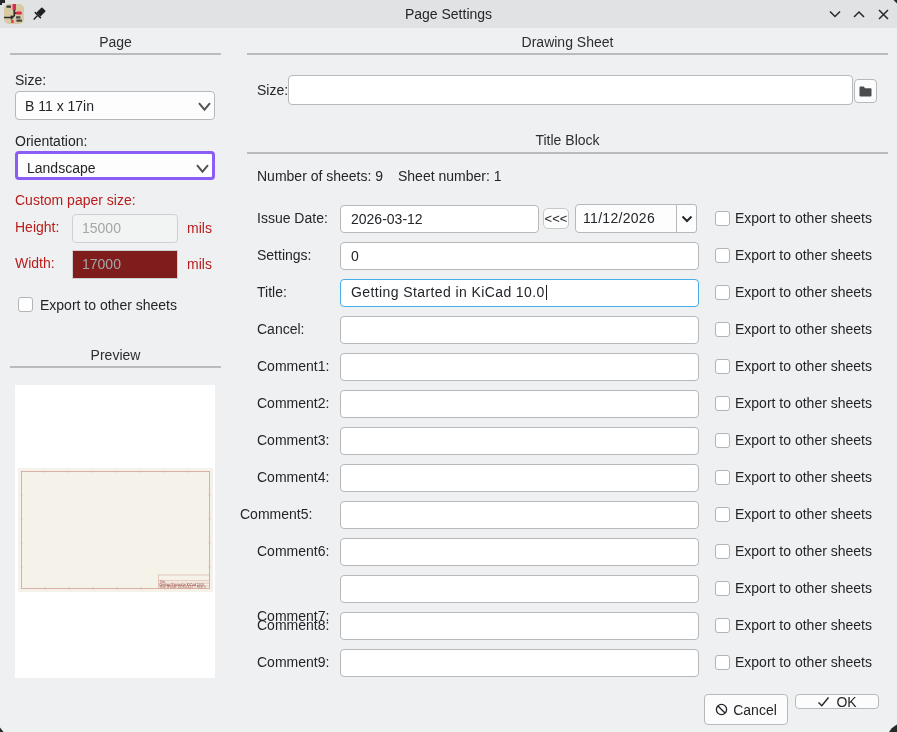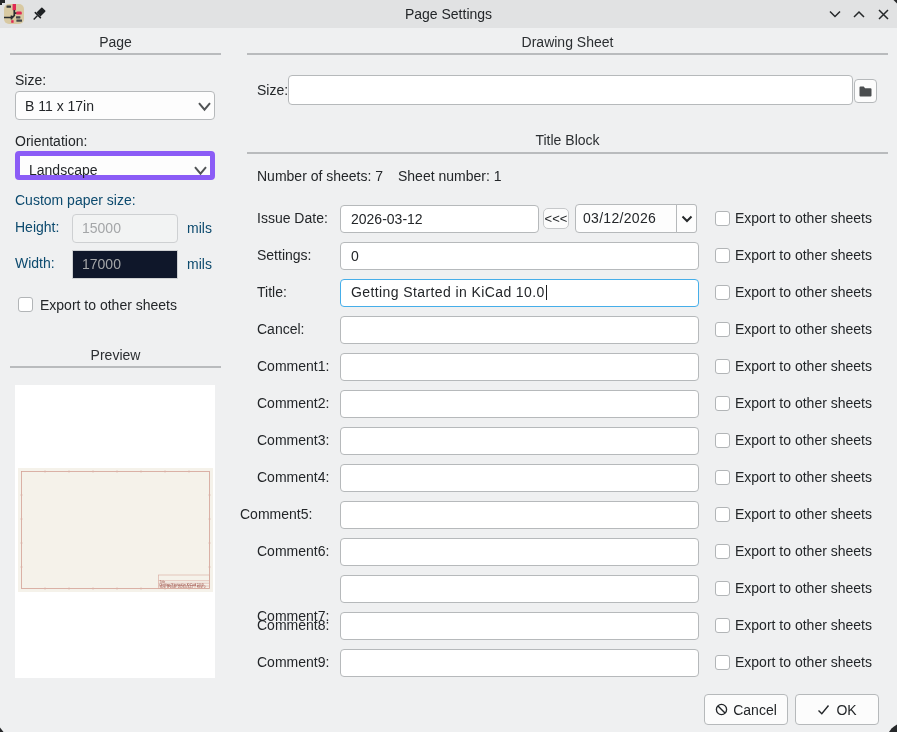--- a/index.html
+++ b/index.html
@@ -2,21 +2,21 @@
 <html><head><meta charset="utf-8">
 <style>
 *{margin:0;padding:0;box-sizing:border-box}
 html,body{width:897px;height:732px;background:#eff0f1;font-family:"Liberation Sans",sans-serif;color:#232629;overflow:hidden;position:relative}
 .abs{position:absolute}
 .lbl{position:absolute;font-size:14px;line-height:16px;white-space:nowrap}
 .hdr{position:absolute;font-size:14px;line-height:16px;text-align:center;color:#2b2e31}
 .hline{position:absolute;height:1.5px;background:#b9bbbd}
 .in{position:absolute;background:#fff;border:1px solid #b6b9bb;border-radius:4px;font-size:14px;line-height:26px;padding-left:10px;color:#232629;white-space:nowrap}
 .cb{position:absolute;width:15px;height:15px;background:#fff;border:1px solid #b2b5b7;border-radius:3px}
-.gray{color:#0c4a6e}
+.gray{color:#b91c1c}
 .btn{position:absolute;background:#fcfcfc;border:1px solid #b6b9bb;border-radius:4px;font-size:14px;display:flex;align-items:center;justify-content:center}
 </style></head>
 <body>
 
 <div class="abs" style="left:0;top:0;width:897px;height:28px;background:#e1e2e3"></div>
 <div class="abs" style="left:4px;top:4px;width:20px;height:20px">
 <svg width="20" height="20" viewBox="0 0 20 20">
 <rect x="0" y="0" width="20" height="20" rx="5" fill="#d8c9a2"></rect>
 <rect x="2.5" y="1.5" width="4.5" height="2.2" rx="0.5" fill="#33373a"></rect>
 <rect x="8.6" y="0" width="3.4" height="6.2" fill="#e02954"></rect>
@@ -63,32 +63,32 @@
 <div class="hline" style="left:10px;top:53px;width:211px"></div>
 
 <div class="lbl" style="left:15px;top:71.5px">Size:</div>
 <div class="abs" style="left:15px;top:91px;width:200px;height:29px;background:#fdfdfd;border:1px solid #b6b9bb;border-radius:4px;font-size:14px;line-height:29px;padding-left:9px">B 11 x 17in
 <svg class="abs" style="right:3px;top:10px" width="13" height="10" viewBox="0 0 13 10">
       <path d="M1 1.2 L6.5 7.6 L12 1.2" stroke="#515456" stroke-width="2" fill="none"></path>
     </svg>
 </div>
 
 <div class="lbl" style="left:15px;top:133px">Orientation:</div>
-<div class="abs" style="left:15px;top:151px;width:200px;height:29px;background:#fdfdfd;border:5px solid #8b5cf6;border-radius:4px;font-size:14px;line-height:29px;padding-left:9px">Landscape
+<div class="abs" style="left:15px;top:151px;width:200px;height:29px;background:#fdfdfd;border:3px solid #8b5cf6;border-radius:4px;font-size:14px;line-height:29px;padding-left:9px">Landscape
 <svg class="abs" style="right:3px;top:10px" width="13" height="10" viewBox="0 0 13 10">
       <path d="M1 1.2 L6.5 7.6 L12 1.2" stroke="#515456" stroke-width="2" fill="none"></path>
     </svg>
 </div>
 
 <div class="lbl gray" style="left:15px;top:192px">Custom paper size:</div>
 <div class="lbl gray" style="left:15px;top:219px">Height:</div>
 <div class="abs" style="left:72px;top:214px;width:106px;height:29px;background:#f2f3f3;border:1px solid #ced0d2;border-radius:4px;font-size:14px;line-height:27px;padding-left:9px;color:#a4a6a8">15000</div>
 <div class="lbl gray" style="left:187px;top:220px">mils</div>
 <div class="lbl gray" style="left:15px;top:255px">Width:</div>
-<div class="abs" style="left:72px;top:250px;width:106px;height:29px;background:#0f172a;border:1px solid #ced0d2;border-radius:0;font-size:14px;line-height:27px;padding-left:9px;color:#a4a6a8">17000</div>
+<div class="abs" style="left:72px;top:250px;width:106px;height:29px;background:#7f1d1d;border:1px solid #ced0d2;border-radius:0;font-size:14px;line-height:27px;padding-left:9px;color:#a4a6a8">17000</div>
 <div class="lbl gray" style="left:187px;top:256px">mils</div>
 
 <div class="cb" style="left:18px;top:297px"></div>
 <div class="lbl" style="left:40px;top:297px">Export to other sheets</div>
 
 <div class="hdr" style="left:10px;top:347px;width:211px">Preview</div>
 <div class="hline" style="left:10px;top:366px;width:211px"></div>
 <div class="abs" style="left:15px;top:385px;width:200px;height:293px;background:#ffffff"></div>
 
 <div class="abs" style="left:18px;top:468px;width:195px;height:124px;background:#f5f2ea">
@@ -120,27 +120,27 @@
 <div class="in" style="left:288px;top:75px;width:565px;height:30px"></div>
 <div class="btn" style="left:854px;top:79px;width:23px;height:24px">
 <svg width="13" height="11" viewBox="0 0 13 11">
       <path d="M0.5 1.5 a1 1 0 0 1 1-1 h3.2 l1.4 1.8 h5.4 a1 1 0 0 1 1 1 v6.2 a1 1 0 0 1 -1 1 h-10 a1 1 0 0 1 -1-1 Z" fill="#4a4d4f"></path>
     </svg>
 </div>
 
 <div class="hdr" style="left:247px;top:132px;width:641px">Title Block</div>
 <div class="hline" style="left:247px;top:152px;width:641px"></div>
 
-<div class="lbl" style="left:257px;top:168px">Number of sheets: 7</div>
+<div class="lbl" style="left:257px;top:168px">Number of sheets: 9</div>
 <div class="lbl" style="left:398px;top:168px">Sheet number: 1</div>
 
 <div class="lbl" style="left:257px;top:210px">Issue Date:</div>
 <div class="in" style="left:340px;top:205px;width:199px;height:28px;line-height:26px">2026-03-12</div>
 <div class="btn" style="left:543px;top:208px;width:26px;height:21px;font-size:13px;border-radius:5px;border-color:#c6c8ca;color:#232629">&lt;&lt;&lt;</div>
-<div class="abs" style="left:575px;top:204px;width:122px;height:29px;background:#fdfdfd;border:1px solid #b6b9bb;border-radius:4px;font-size:14px;line-height:27px;padding-left:7px;letter-spacing:0.3px">03/12/2026</div>
+<div class="abs" style="left:575px;top:204px;width:122px;height:29px;background:#fdfdfd;border:1px solid #b6b9bb;border-radius:4px;font-size:14px;line-height:27px;padding-left:7px;letter-spacing:0.3px">11/12/2026</div>
 <div class="abs" style="left:676px;top:204px;width:21px;height:29px;border:1px solid #b6b9bb;border-radius:0 3px 3px 0;background:#fdfdfd"></div>
 <svg class="abs" style="left:681px;top:215px" width="12" height="8" viewBox="0 0 12 8">
     <path d="M1.5 1.5 L6 6 L10.5 1.5" stroke="#26292b" stroke-width="2" fill="none"></path>
   </svg>
 
 <div class="lbl" style="left:257px;top:247px">Settings:</div>
 <div class="in" style="left:340px;top:242px;width:359px;height:28px;line-height:26px">0</div>
 
 <div class="lbl" style="left:257px;top:284px">Title:</div>
 <div class="in" style="left:340px;top:279px;width:359px;height:28px;line-height:25px;border:1.5px solid #46aee9;letter-spacing:0.4px">Getting Started in KiCad 10.0<span style="display:inline-block;width:1.3px;height:15px;background:#1a1c1e;vertical-align:-3px;margin-left:1px"></span></div>
@@ -193,17 +193,17 @@
 <div class="lbl" style="left:735px;top:617px">Export to other sheets</div>
 <div class="cb" style="left:715px;top:655px"></div>
 <div class="lbl" style="left:735px;top:654px">Export to other sheets</div>
 
 <div class="btn" style="left:704px;top:694px;width:84px;height:31px">
 <svg style="margin-right:5px" width="13" height="13" viewBox="0 0 13 13">
       <circle cx="6.5" cy="6.5" r="5.1" stroke="#232629" stroke-width="1.35" fill="none"></circle>
       <path d="M3 3 L10 10" stroke="#232629" stroke-width="1.35"></path>
     </svg>
 Cancel</div>
-<div class="btn" style="left:795px;top:694px;width:84px;height:31px">
+<div class="btn" style="left:795px;top:694px;width:84px;height:15px">
 <svg style="margin-right:6px" width="13" height="13" viewBox="0 0 13 13">
       <path d="M1.5 7.5 L4.8 10.8 L11.5 2.5" stroke="#232629" stroke-width="1.4" fill="none"></path>
     </svg>
 OK</div>
 
 </body></html>

